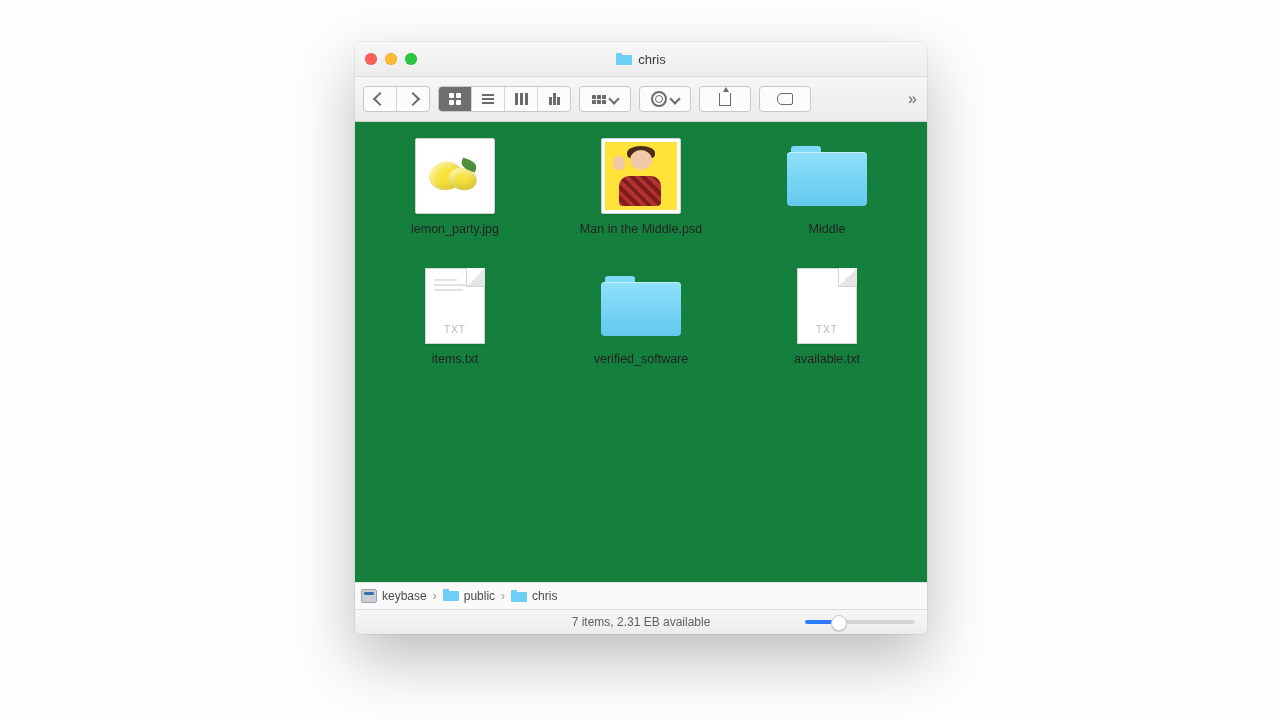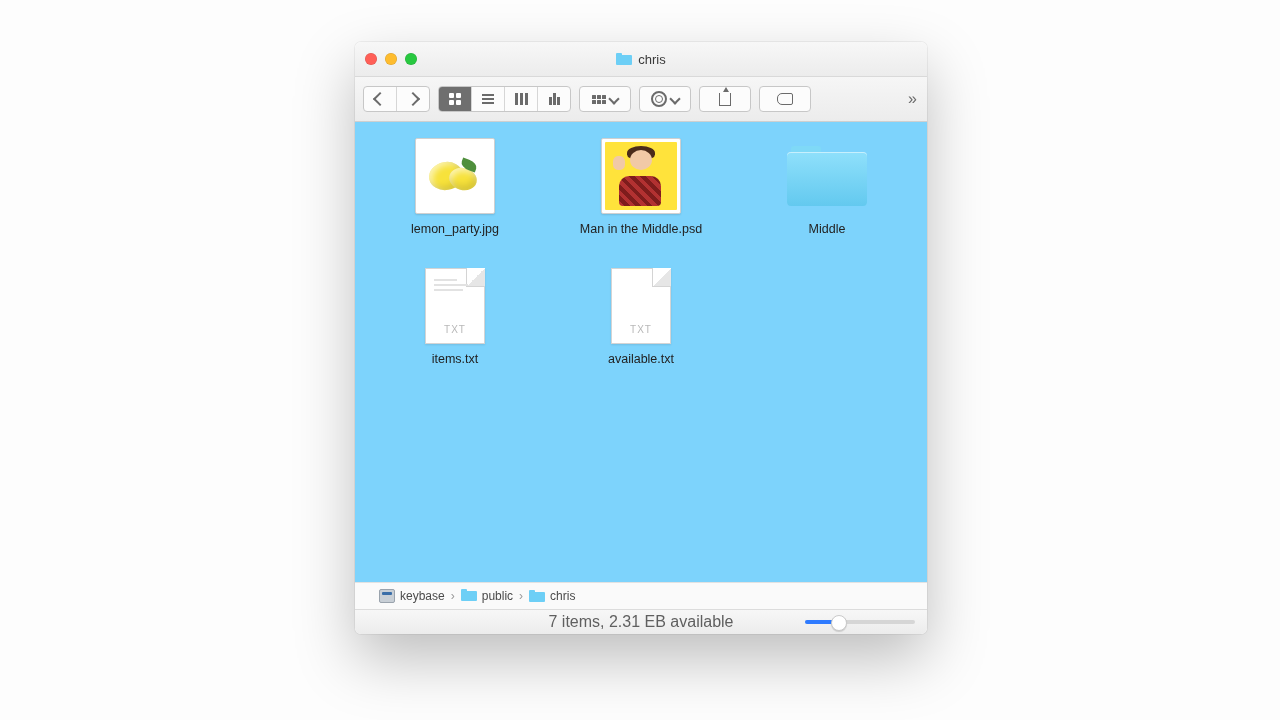--- a/index.html
+++ b/index.html
@@ -177,21 +177,21 @@
   }
 
   .icon-tag {
     width: 14px; height: 10px; border: 1.5px solid currentColor; border-radius: 5px 2px 2px 5px;
   }
 
   
   .content {
     flex: 1;
     overflow: auto;
-    background: #7dd3fc;
+    background: #15803d;
   }
   .icon-grid {
     display: grid;
     grid-template-columns: repeat(3, 1fr);
     padding: 16px 10px 10px 10px;
     row-gap: 30px;
     column-gap: 6px;
   }
   .item {
     display: flex;
@@ -286,39 +286,39 @@
     font-size:10px; color:#b8b8b8; letter-spacing:1px;
   }
 
   
   .pathbar {
     height: 26px;
     border-top: 1px solid #e2e2e2;
     background: #fafafa;
     display: flex;
     align-items: center;
-    padding: 0 24px;
+    padding: 0 6px;
     gap: 6px;
     font-size: 12px;
     color: #4a4a4a;
   }
   .path-sep { color:#9a9a9a; }
   .drive-icon {
     width:14px;height:12px;background:#c8cfd6;border:1px solid #9aa3ad;border-radius:2px;
     position:relative;
   }
   .drive-icon::after{content:"";position:absolute;left:2px;right:2px;top:2px;height:3px;background:#3a6ea8;border-radius:1px;}
 
   
   .statusbar {
     height: 24px;
     border-top: 1px solid #dcdcdc;
     background: linear-gradient(#f7f7f7,#ececec);
     display:flex; align-items:center; justify-content:center;
-    font-size:16px; color:#5f5f5f; position:relative;
+    font-size:12px; color:#5f5f5f; position:relative;
   }
   .zoom {
     position:absolute; right:12px; top:50%; transform:translateY(-50%);
     width:110px; height:4px; background:#d6d6d6; border-radius:2px;
   }
   .zoom .fill {
     position:absolute; left:0; top:0; bottom:0; width:30%;
     background:#2f7bff; border-radius:2px;
   }
   .zoom .knob {
@@ -461,20 +461,26 @@
                 <span></span>
                 <span></span>
               </div>
               <div class="ext">TXT</div>
             </div>
           </div>
           <div class="label">items.txt</div>
         </div>
         <div class="item">
           <div class="preview">
+            <div class="folder"></div>
+          </div>
+          <div class="label">verified_software</div>
+        </div>
+        <div class="item">
+          <div class="preview">
             <div class="doc blank">
               <div class="fold"></div>
               <div class="ext">TXT</div>
             </div>
           </div>
           <div class="label">available.txt</div>
         </div>
       </div>
   </div>
 

